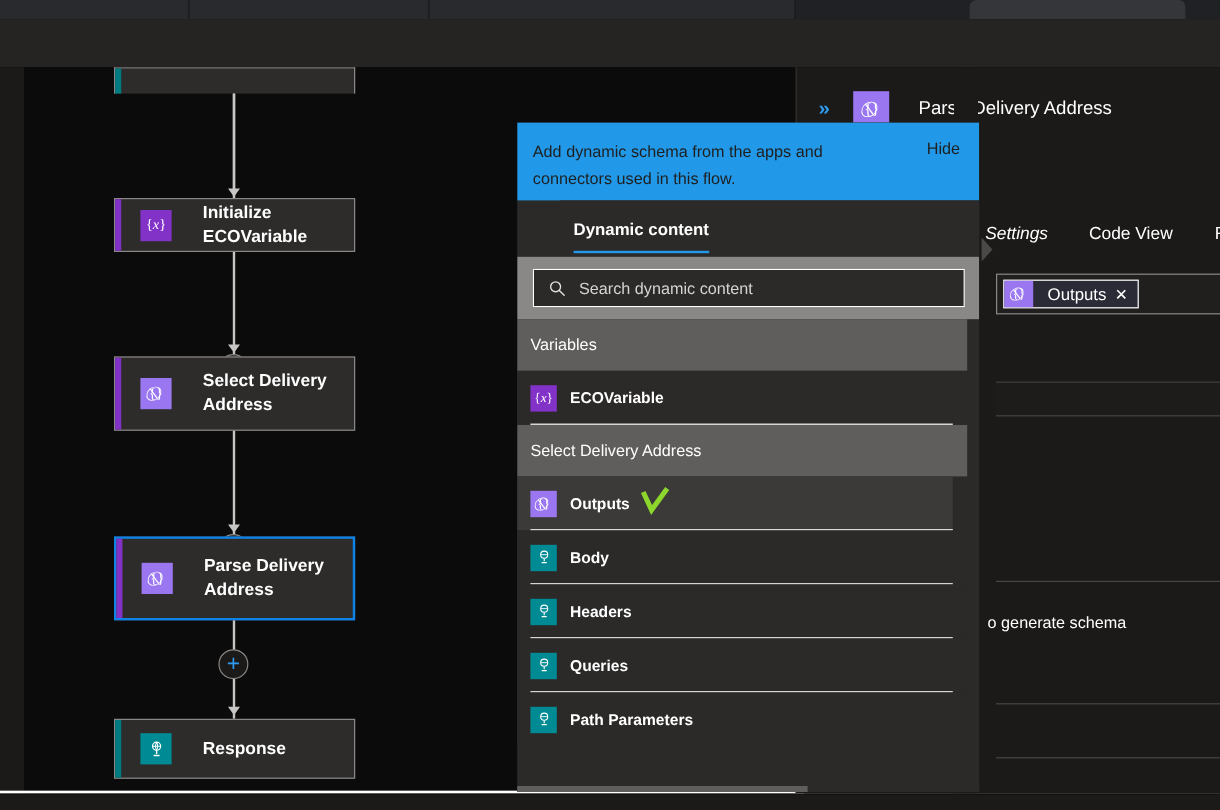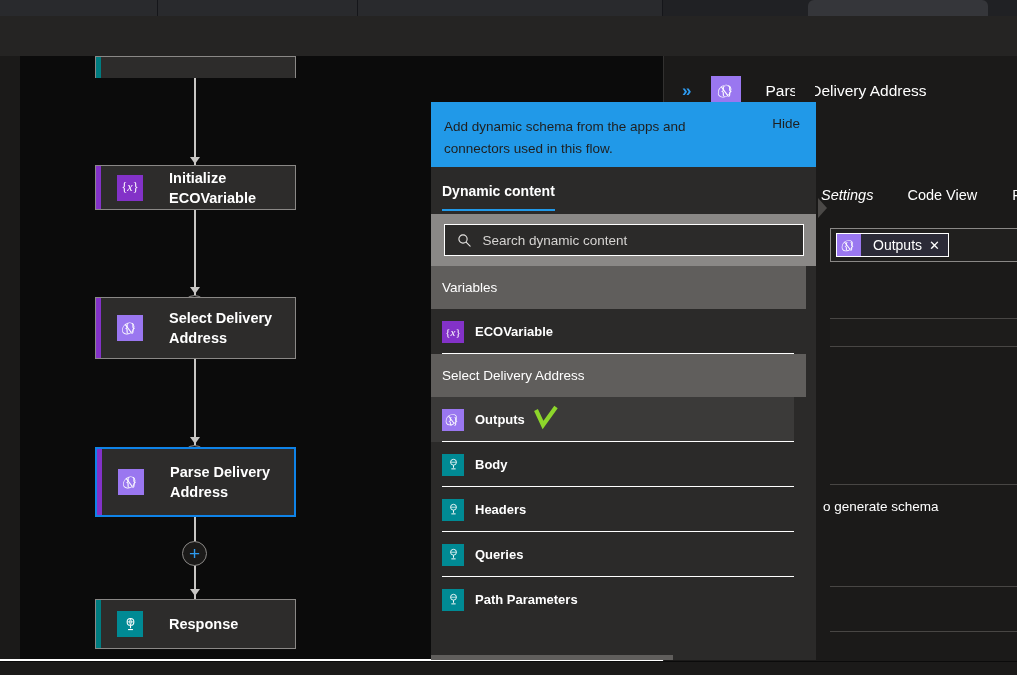--- a/index.html
+++ b/index.html
@@ -192,21 +192,21 @@
     margin-right: 8px; font-size: 13px; color: #ffffff;
   }
 
   .ap-divider {
     position: absolute; left: 166px; width: 251px; height: 1px; background: #484644;
   }
   .ap-strip {
     position: absolute; left: 166px; width: 251px; background: #1d1c1b;
   }
   .ap-hint {
-    position: absolute; left: 159px; top: 443px;
+    position: absolute; left: 159px; top: 455px;
     font-size: 13.5px; color: #ffffff; white-space: nowrap;
   }
 
   
   .ap-vscroll {
     position: absolute; left: 795px; top: 56px; width: 20px; height: 605px;
     background: #1b1a19;
   }
   .ap-vthumb {
     position: absolute; left: 795px; top: 200px; width: 20px; height: 118px;
@@ -242,20 +242,21 @@
     width: 310px;
   }
   .dyn-banner-hide {
     position: absolute; right: 16px; top: 14px;
     font-size: 13.5px; color: #1f1f1f;
   }
   .dyn-tabs {
     position: relative; width: 385px; height: 47px;
     display: flex; align-items: center; padding-left: 11px;
     background: #2b2a29;
+    margin-left: 36px;
   }
   .dyn-tab {
     font-size: 14px; color: #ffffff; margin-right: 30px; position: relative;
     padding-bottom: 12px; padding-top: 12px;
   }
   .dyn-tab.active { font-weight: bold; }
   .dyn-tab.active:after {
     content: ""; position: absolute; left: 0; right: 0; bottom: 0;
     height: 2px; background: #2199e8;
   }

